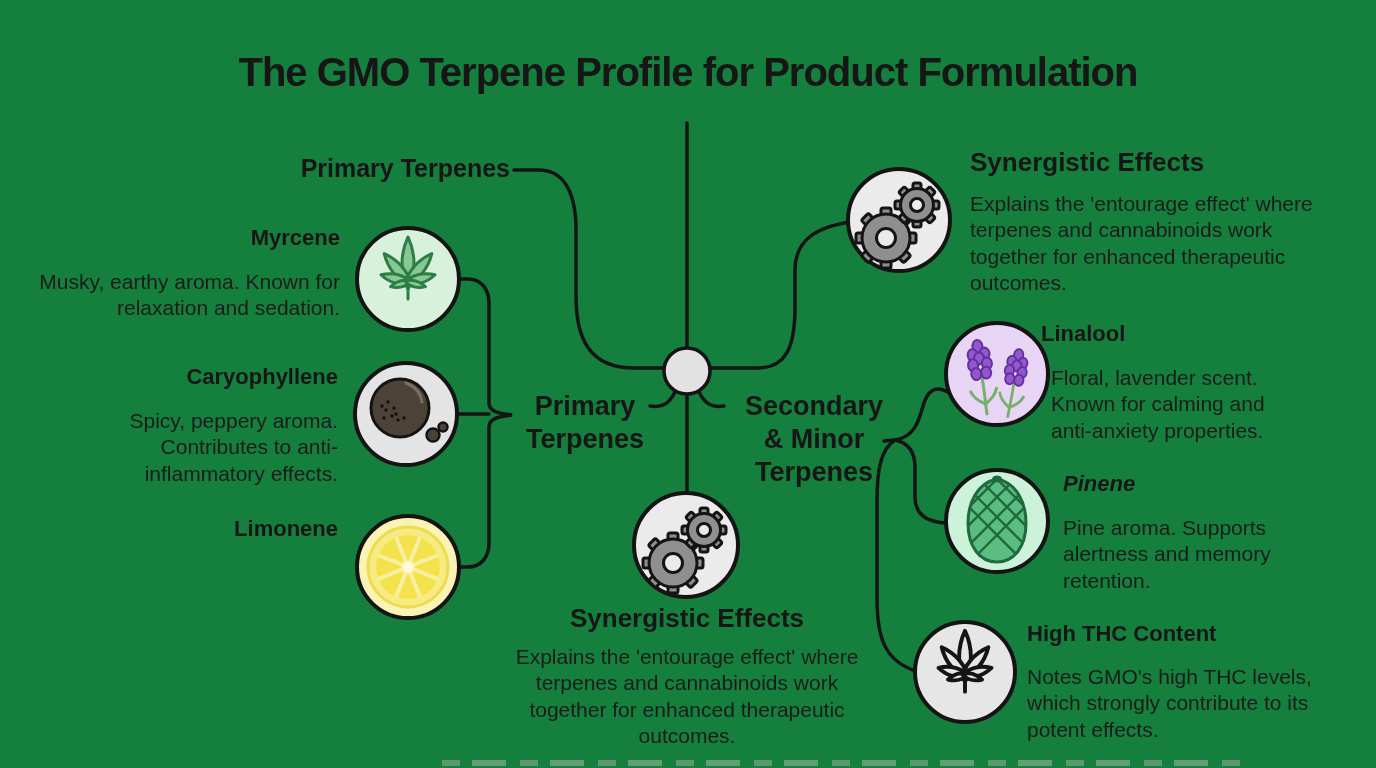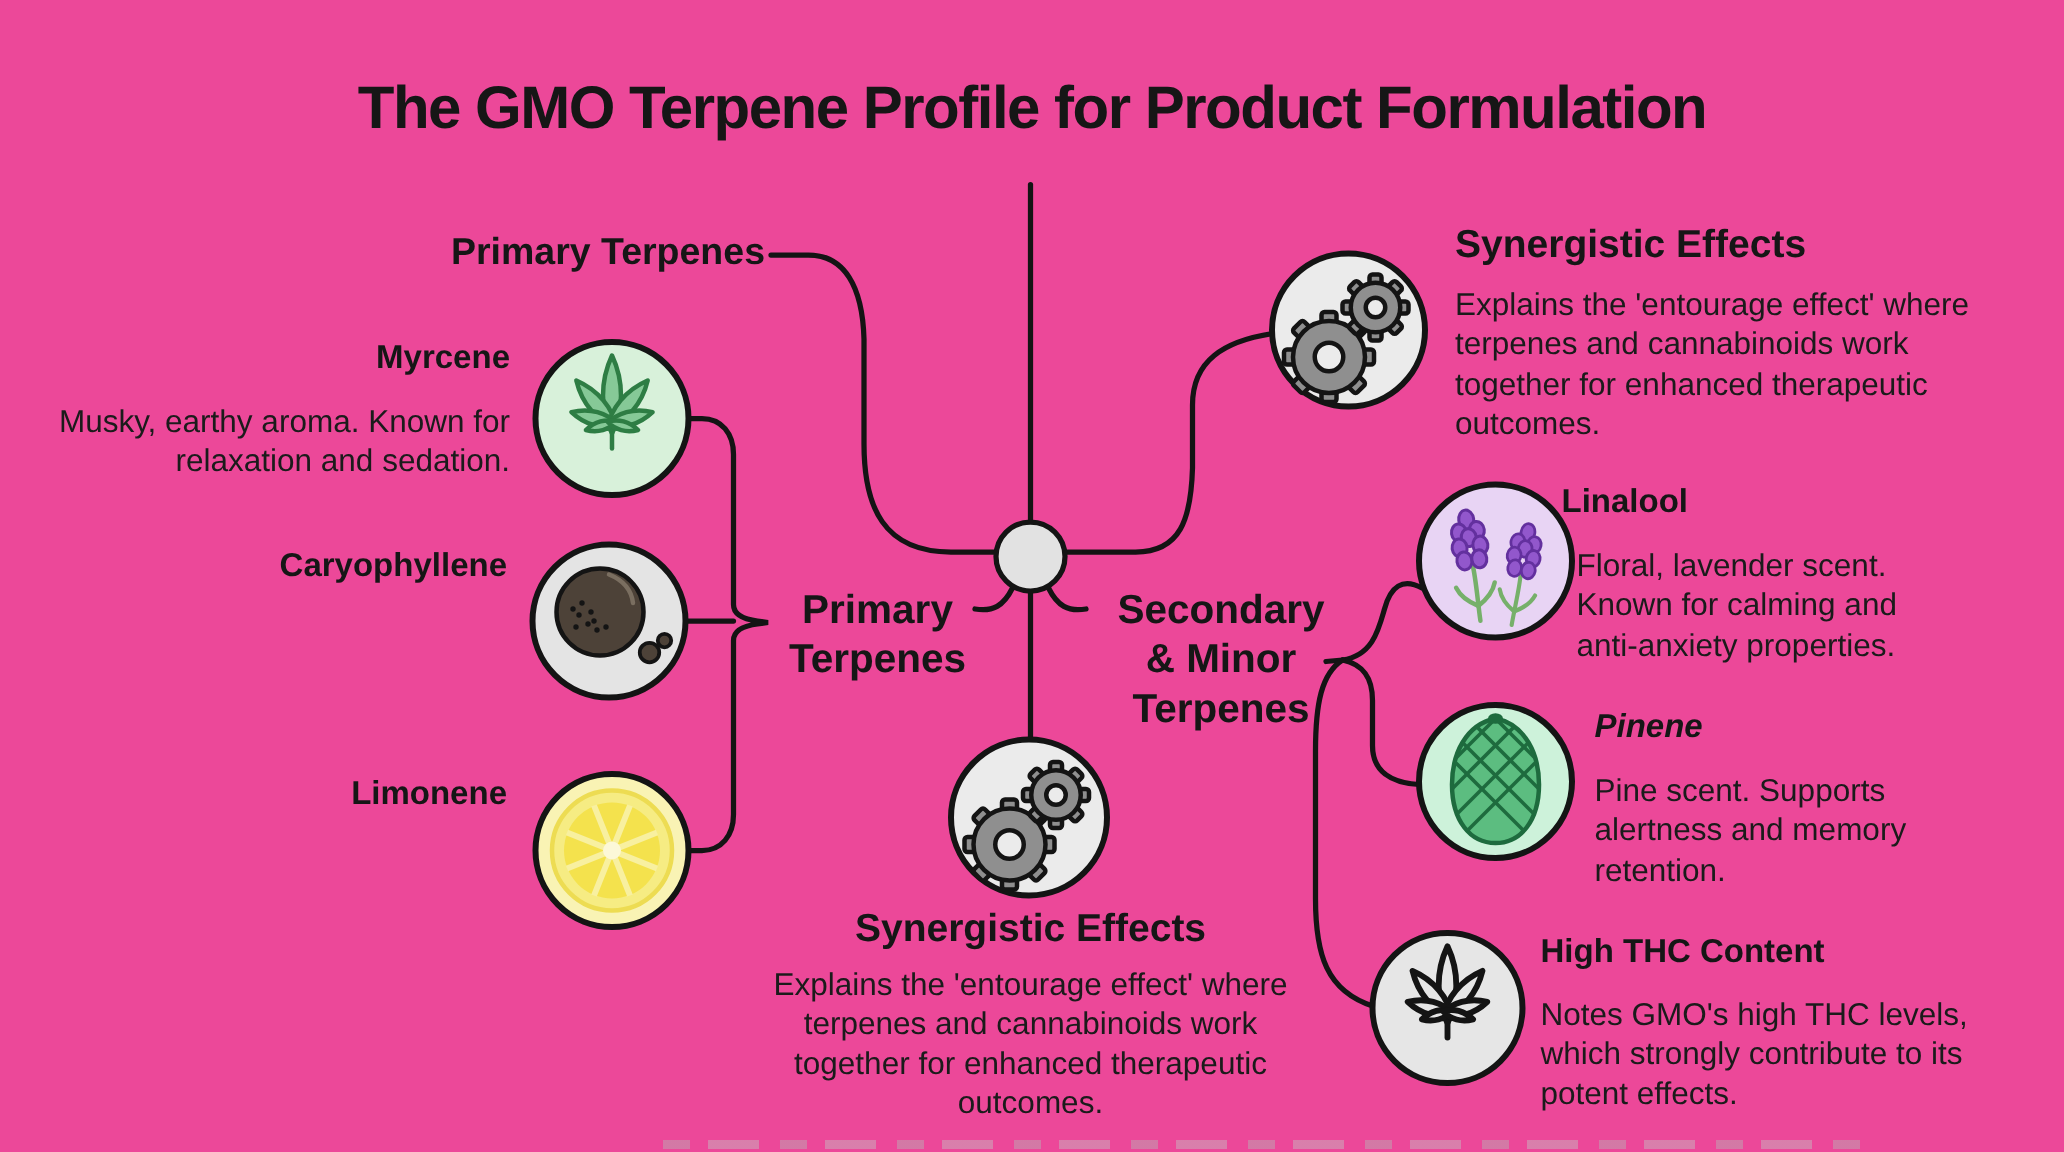--- a/index.html
+++ b/index.html
@@ -1,17 +1,17 @@
 <!DOCTYPE html>
 <html><head>
 <meta charset="utf-8">
 <style>
   html,body{margin:0;padding:0;background:#ffffff;}
   .canvas{
-    position:relative;width:1376px;height:768px;background:#ec4899;overflow:hidden;
+    position:relative;width:1376px;height:768px;background:#15803d;overflow:hidden;
     font-family:"Liberation Sans", sans-serif;color:#141414;
   }
   .abs{position:absolute;}
   .title{
     left:0;right:0;top:50px;text-align:center;
     font-size:40px;font-weight:800;letter-spacing:-1px;color:#161616;
   }
   .h{font-size:22px;font-weight:700;color:#161616;line-height:1.1;}
   .d{font-size:21px;line-height:1.25;color:#1b1b1b;}
   .right-align{text-align:right;}
@@ -180,37 +180,38 @@
   </svg>
 
   <div class="abs title">The GMO Terpene Profile for Product Formulation</div>
 
   <div class="abs lbl-primary-top" style="top:154px;left:230px;width:280px;text-align:right;">Primary Terpenes</div>
 
   <div class="abs h right-align" style="top:226px;left:40px;width:300px;">Myrcene</div>
   <div class="abs d right-align" style="top:269px;left:30px;width:310px;">Musky, earthy aroma. Known for relaxation and sedation.</div>
 
   <div class="abs h right-align" style="top:365px;left:40px;width:298px;">Caryophyllene</div>
+  <div class="abs d right-align" style="top:408px;left:98px;width:240px;">Spicy, peppery aroma. Contributes to anti-inflammatory effects.</div>
 
   <div class="abs h right-align" style="top:517px;left:40px;width:298px;">Limonene</div>
 
   <div class="abs branch" style="top:390px;left:505px;width:160px;">Primary
 Terpenes</div>
   <div class="abs branch" style="top:390px;left:724px;width:180px;">Secondary
 &amp; Minor
 Terpenes</div>
 
   <div class="abs h" style="top:148px;left:970px;width:360px;font-size:26px;">Synergistic Effects</div>
   <div class="abs d" style="top:191px;left:970px;width:348px;">Explains the 'entourage effect' where terpenes and cannabinoids work together for enhanced therapeutic outcomes.</div>
 
   <div class="abs h" style="top:322px;left:1041px;width:260px;">Linalool</div>
   <div class="abs d" style="top:365px;left:1027px;width:250px;margin-left:24px;">Floral, lavender scent. Known for calming and anti-anxiety properties.</div>
 
   <div class="abs h" style="top:472px;left:1063px;width:260px;font-style:italic;">Pinene</div>
-  <div class="abs d" style="top:515px;left:1063px;width:235px;">Pine scent. Supports alertness and memory retention.</div>
+  <div class="abs d" style="top:515px;left:1063px;width:235px;">Pine aroma. Supports alertness and memory retention.</div>
 
   <div class="abs d" style="top:664px;left:1027px;width:308px;">Notes GMO's high THC levels, which strongly contribute to its potent effects.</div>
   <div class="abs h" style="top:622px;left:1027px;width:300px;">High THC Content</div>
 
   <div class="abs h center-align" style="top:604px;left:512px;width:350px;font-size:26px;">Synergistic Effects</div>
   <div class="abs d center-align" style="top:644px;left:505px;width:364px;">Explains the 'entourage effect' where terpenes and cannabinoids work together for enhanced therapeutic outcomes.</div>
 
   <div class="abs cropped-row"></div>
 
 </div>

